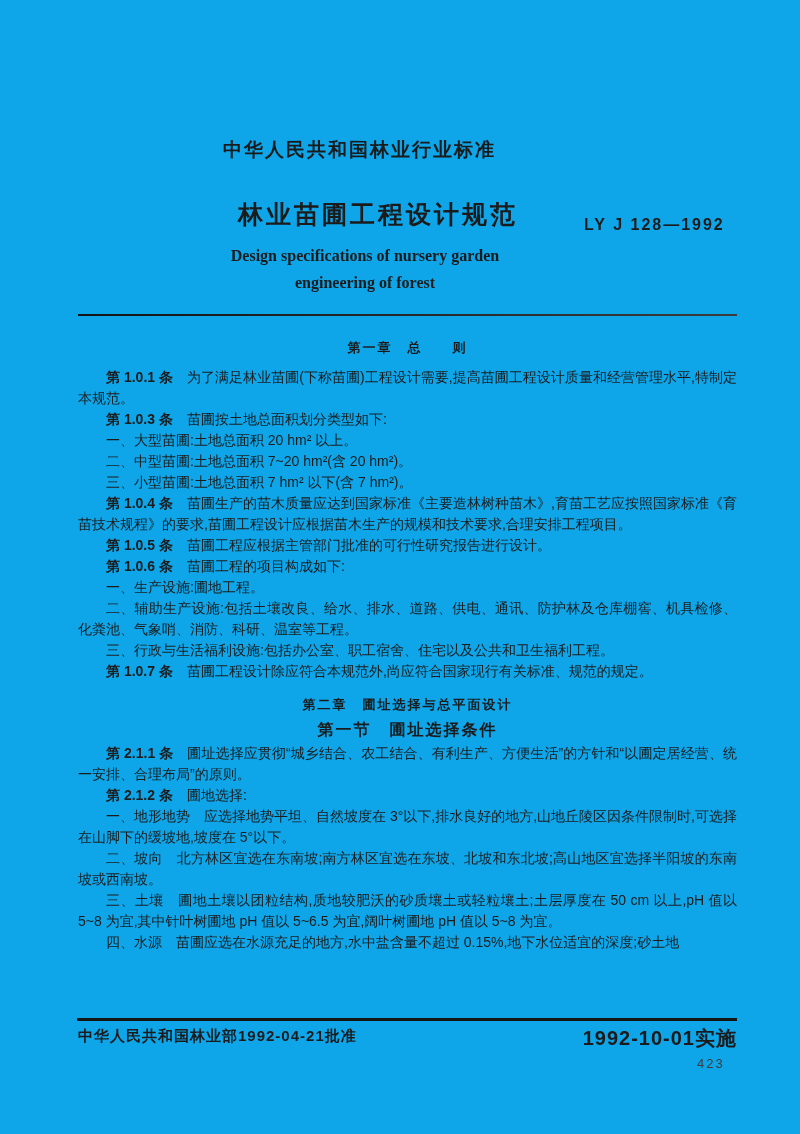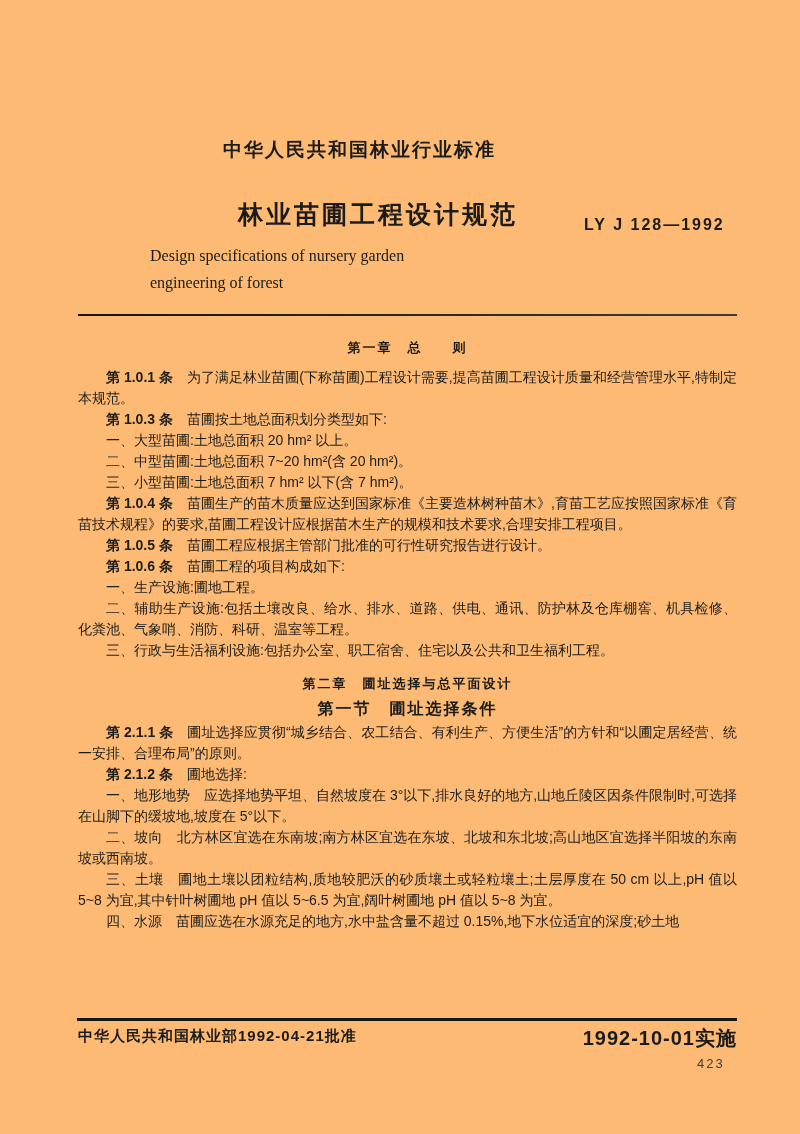--- a/index.html
+++ b/index.html
@@ -2,21 +2,21 @@
 <html><head>
 <meta charset="utf-8">
 <style>
   * { margin: 0; padding: 0; box-sizing: border-box; }
   html, body { background: #e8e8e8; }
   .page {
     position: relative;
     width: 800px;
     height: 1134px;
     margin: 0 auto;
-    background: #fdba74;
+    background: #0ea5e9;
     font-family: "Liberation Sans", sans-serif;
     color: #1b1b1b;
     overflow: hidden;
   }
   
   .standard-label {
     position: absolute;
     left: 223px; top: 137px;
     font-size: 19px; font-weight: bold;
     letter-spacing: 2px;
@@ -30,22 +30,23 @@
   .standard-code {
     position: absolute;
     left: 584px; top: 216px;
     font-size: 16px; font-weight: bold;
     letter-spacing: 2px;
   }
   .title-en {
     position: absolute;
     left: 150px; top: 242px;
     width: 430px;
+    text-align: center;
     font-family: "Liberation Serif", serif;
-    font-size: 16px; font-weight: normal;
+    font-size: 16px; font-weight: bold;
     line-height: 27px;
   }
   .header-divider {
     position: absolute;
     left: 78px; top: 314px;
     width: 659px; height: 2px;
     background: linear-gradient(to right, #141414, #3c3c3c);
   }
   
   .doc-body {
@@ -127,20 +128,21 @@
     <p class="clause"><b>第 1.0.3 条</b><span>　苗圃按土地总面积划分类型如下:</span></p>
     <p class="clause"><b></b><span>一、大型苗圃:土地总面积 20 hm² 以上。</span></p>
     <p class="clause"><b></b><span>二、中型苗圃:土地总面积 7~20 hm²(含 20 hm²)。</span></p>
     <p class="clause"><b></b><span>三、小型苗圃:土地总面积 7 hm² 以下(含 7 hm²)。</span></p>
     <p class="clause"><b>第 1.0.4 条</b><span>　苗圃生产的苗木质量应达到国家标准《主要造林树种苗木》,育苗工艺应按照国家标准《育苗技术规程》的要求,苗圃工程设计应根据苗木生产的规模和技术要求,合理安排工程项目。</span></p>
     <p class="clause"><b>第 1.0.5 条</b><span>　苗圃工程应根据主管部门批准的可行性研究报告进行设计。</span></p>
     <p class="clause"><b>第 1.0.6 条</b><span>　苗圃工程的项目构成如下:</span></p>
     <p class="clause"><b></b><span>一、生产设施:圃地工程。</span></p>
     <p class="clause"><b></b><span>二、辅助生产设施:包括土壤改良、给水、排水、道路、供电、通讯、防护林及仓库棚窖、机具检修、化粪池、气象哨、消防、科研、温室等工程。</span></p>
     <p class="clause"><b></b><span>三、行政与生活福利设施:包括办公室、职工宿舍、住宅以及公共和卫生福利工程。</span></p>
+    <p class="clause"><b>第 1.0.7 条</b><span>　苗圃工程设计除应符合本规范外,尚应符合国家现行有关标准、规范的规定。</span></p>
 
     <div class="ch-heading ch2">第二章　圃址选择与总平面设计</div>
     <div class="sec-heading">第一节　圃址选择条件</div>
 
     <p class="clause"><b>第 2.1.1 条</b><span>　圃址选择应贯彻“城乡结合、农工结合、有利生产、方便生活”的方针和“以圃定居经营、统一安排、合理布局”的原则。</span></p>
     <p class="clause"><b>第 2.1.2 条</b><span>　圃地选择:</span></p>
     <p class="clause"><b></b><span>一、地形地势　应选择地势平坦、自然坡度在 3°以下,排水良好的地方,山地丘陵区因条件限制时,可选择在山脚下的缓坡地,坡度在 5°以下。</span></p>
     <p class="clause"><b></b><span>二、坡向　北方林区宜选在东南坡;南方林区宜选在东坡、北坡和东北坡;高山地区宜选择半阳坡的东南坡或西南坡。</span></p>
     <p class="clause"><b></b><span>三、土壤　圃地土壤以团粒结构,质地较肥沃的砂质壤土或轻粒壤土;土层厚度在 50 cm 以上,pH 值以 5~8 为宜,其中针叶树圃地 pH 值以 5~6.5 为宜,阔叶树圃地 pH 值以 5~8 为宜。</span></p>
     <p class="clause"><b></b><span>四、水源　苗圃应选在水源充足的地方,水中盐含量不超过 0.15%,地下水位适宜的深度;砂土地</span></p>

